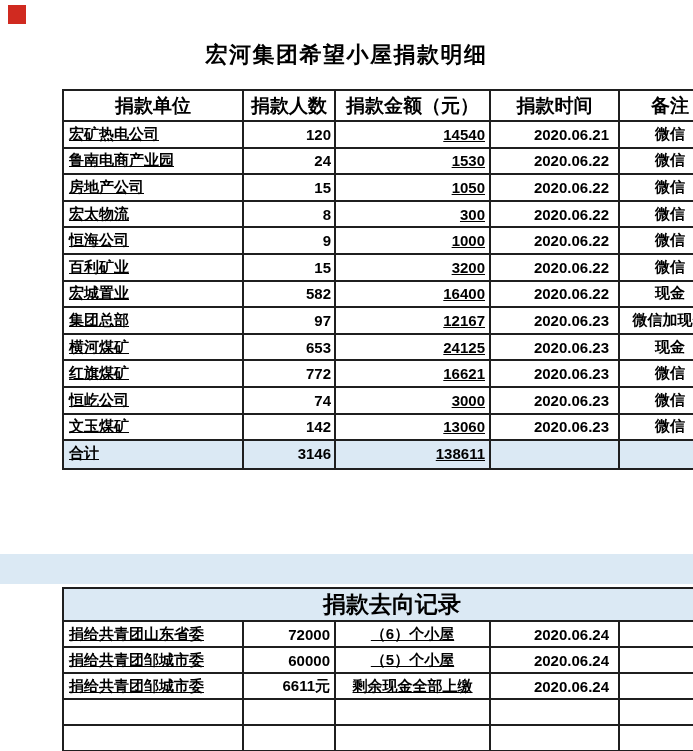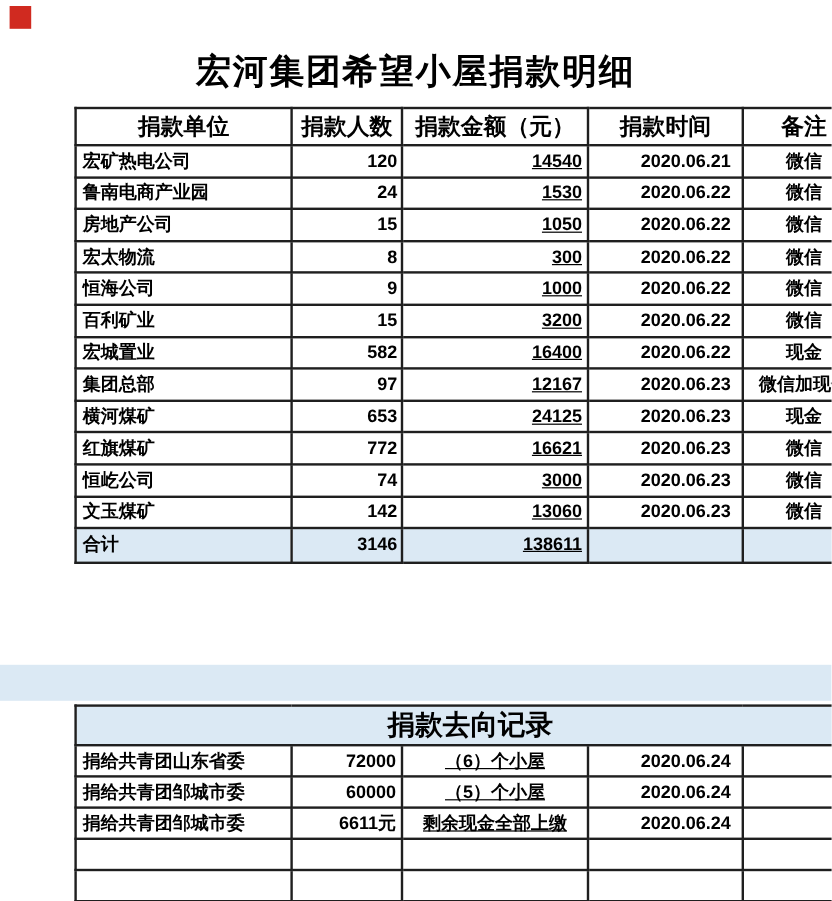--- a/index.html
+++ b/index.html
@@ -23,21 +23,21 @@
     width: 18px;
     height: 19px;
     background: #d02a20;
   }
   .page-title {
     position: absolute;
     left: 0;
     top: 40px;
     width: 693px;
     text-align: center;
-    font-size: 29px;
+    font-size: 22px;
     letter-spacing: 1.5px;
     white-space: nowrap;
   }
   table {
     border-collapse: collapse;
     table-layout: fixed;
     margin-left: 32px;
   }
   td, th {
     border: 2px solid #1f1f1f;
@@ -53,21 +53,21 @@
     top: 89px;
     width: 658px;
   }
   .main-table thead th {
     height: 29px;
     font-size: 19px;
     text-align: center;
     vertical-align: middle;
   }
   .main-table tbody td { height: 24.6px; vertical-align: middle; }
-  .c0 { text-align: left;  padding-left: 5px; }
+  .c0 { text-align: left;  padding-left: 5px; text-decoration: underline; }
   .c1 { text-align: right; padding-right: 3px; }
   .c2 { text-align: right; padding-right: 4px; text-decoration: underline; }
   .c3 { text-align: right; padding-right: 9px; }
   .c4 { text-align: center; }
   .total-row td {
     height: 30px;
     background: var(--hl);
     vertical-align: bottom;
     padding-bottom: 2px;
   }

